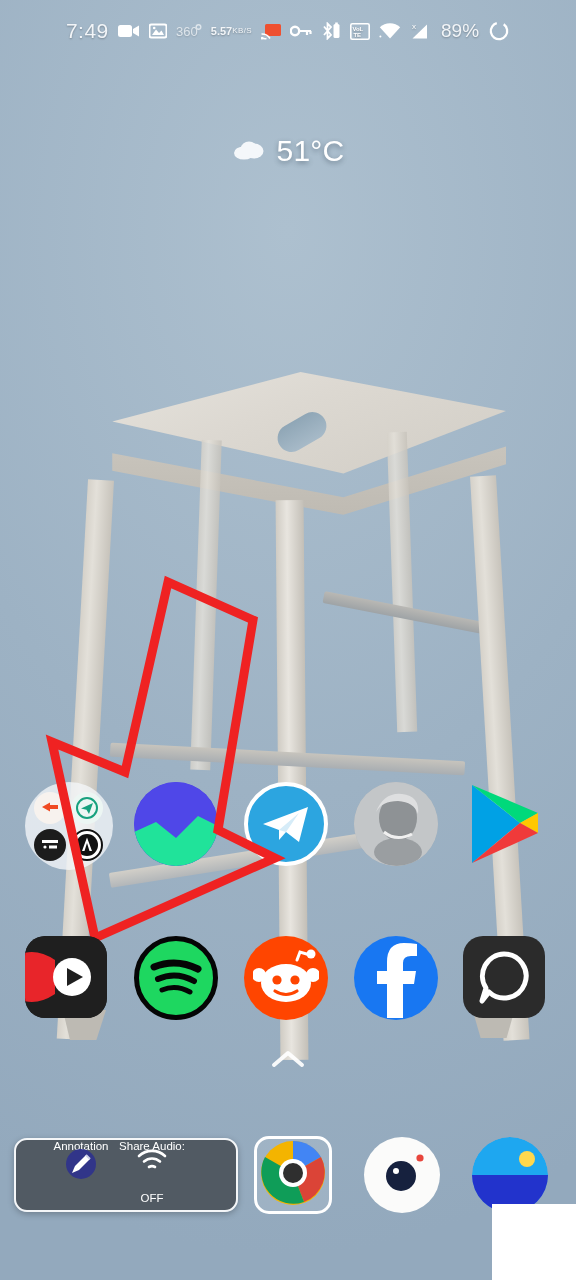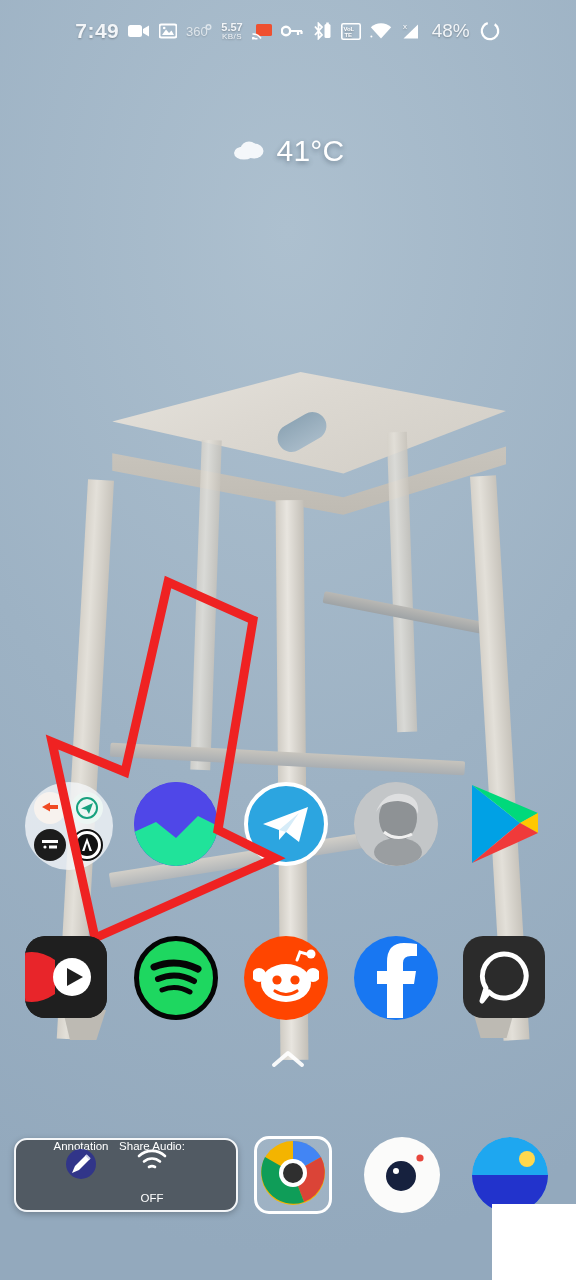--- a/index.html
+++ b/index.html
@@ -60,23 +60,23 @@
   
   #annotation-arrow{ position:absolute; left:0; top:0; width:576px; height:1280px; pointer-events:none; }
 
   
   #status-bar{
     position:absolute; top:0; left:0; right:0; height:58px;
     display:flex; align-items:center; justify-content:center; gap:9px;
     color:#f2f5f8; padding-top:4px;
     text-shadow:0 1px 2px rgba(0,0,0,.28);
   }
-  .sb-clock{ font-size:21px; font-weight:700; letter-spacing:.5px; }
+  .sb-clock{ font-size:21px; font-weight:400; letter-spacing:.5px; }
   .sb-ico{ display:inline-flex; align-items:flex-end; justify-content:center; }
-  .net-speed{ display:flex; flex-direction:column; align-items:center; line-height:1; }
+  .net-speed{ display:flex; flex-direction:row; align-items:center; line-height:1; }
   .net-speed .ns1{ font-size:11px; font-weight:700; }
   .net-speed .ns2{ font-size:8px; letter-spacing:.4px; }
   .battery-pct{ font-size:19px; font-weight:400; margin-left:2px; }
 
   
   #date-widget{
     position:absolute; top:134px; left:0; right:0;
     text-align:center; color:#fff;
     font-size:30px; font-weight:400; letter-spacing:.2px;
     text-shadow:0 2px 5px rgba(40,55,70,.45);
@@ -238,38 +238,38 @@
       </svg>
   </span>
 
   <span class="sb-ico">
     <svg width="20" height="17" viewBox="0 0 20 17">
         <path d="M17 1.5 L17 15.5 L2.5 15.5 Z" fill="#fff"></path>
         <text x="2" y="6" font-family="Liberation Sans" font-size="8" fill="#fff">x</text>
       </svg>
   </span>
 
-  <span class="battery-pct">48%</span>
+  <span class="battery-pct">89%</span>
 
   <span class="sb-ico">
     <svg width="22" height="22" viewBox="0 0 22 22">
         <circle cx="11" cy="11" r="8.2" fill="none" stroke="#fff" stroke-width="2.3" stroke-dasharray="44 10" transform="rotate(-55 11 11)"></circle>
       </svg>
   </span>
 </div>
 
 <div id="date-widget">
   <span class="cloud-ico">
     <svg width="34" height="22" viewBox="0 0 34 22">
         <ellipse cx="12" cy="14" rx="10" ry="6.6" fill="#f4f7fa"></ellipse>
         <ellipse cx="22" cy="12" rx="9.5" ry="7.6" fill="#f4f7fa"></ellipse>
         <ellipse cx="17" cy="9" rx="8" ry="6.4" fill="#f4f7fa"></ellipse>
       </svg>
   </span>
-  <span>41°C</span>
+  <span>51°C</span>
 </div>
 
 <div class="app-row" id="app-row-1">
 
   <div class="app">
     <div class="icon">
       <div class="folder">
         <div class="mini m1">
           <svg width="18" height="13" viewBox="0 0 18 13">
               <path d="M1 6 L9 1.5 L9 4 L17 4 L17 8 L9 8 L9 10.5 Z" fill="#f04a22"></path>

